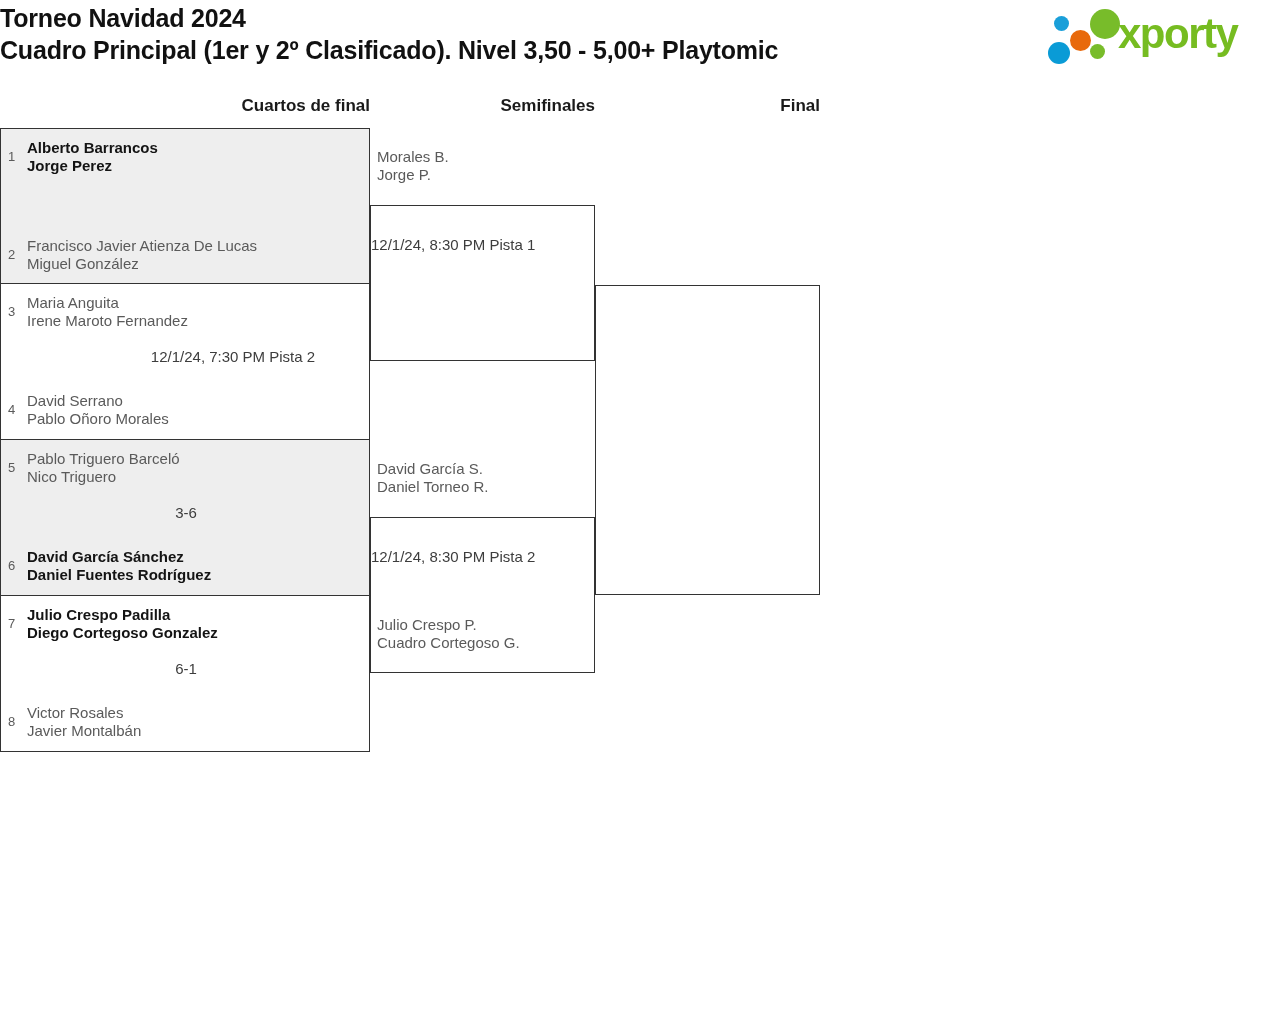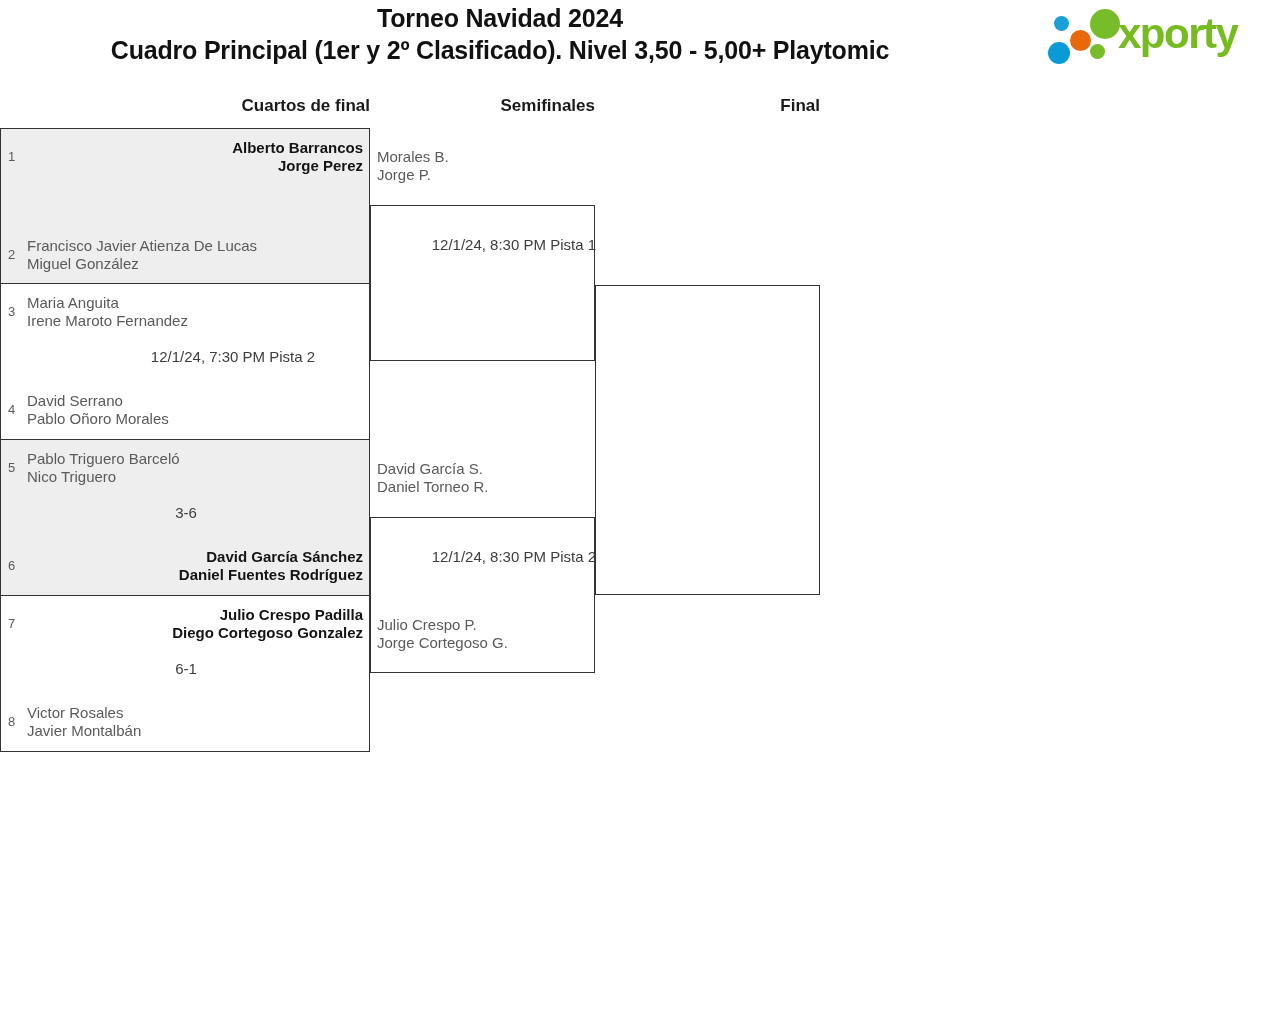--- a/index.html
+++ b/index.html
@@ -20,21 +20,20 @@
   
   #page-header {
     position: absolute;
     left: 0; top: 0;
     width: 1280px; height: 80px;
   }
   #title-block {
     position: absolute;
     left: 0; top: 2px;
     width: 1000px;
-    text-align: center;
   }
   .title-line {
     font-size: 25px;
     font-weight: bold;
     line-height: 32px;
     color: #111111;
     letter-spacing: -0.2px;
     white-space: nowrap;
   }
 
@@ -122,21 +121,20 @@
   }
   .player {
     font-size: 15px;
     line-height: 18px;
     color: #5a5a5a;
     white-space: nowrap;
   }
   .team.winner .player {
     color: #141414;
     font-weight: bold;
-    text-align: right;
   }
 
   .qf-result {
     position: absolute;
     left: 0;
     top: 64px;
     width: 370px;
     text-align: center;
     font-size: 15px;
     line-height: 18px;
@@ -154,21 +152,21 @@
     background: #ffffff;
   }
   #sf-box-1 { top: 205px; height: 156px; }
   #sf-box-2 { top: 517px; height: 156px; }
 
   .sf-label {
     position: absolute;
     left: 0;
     top: 30px;
     width: 225px;
-    text-align: right;
+    text-align: left;
     font-size: 15px;
     line-height: 18px;
     color: #3d3d3d;
     white-space: nowrap;
   }
 
   
   .sf-team {
     position: absolute;
     left: 377px;
@@ -288,18 +286,18 @@
     <div class="player">David García S.</div>
     <div class="player">Daniel Torneo R.</div>
   </div>
 
   <div class="sf-box" id="sf-box-2">
     <div class="sf-label">12/1/24, 8:30 PM Pista 2</div>
   </div>
 
   <div class="sf-team" id="sf2-team-bot">
     <div class="player">Julio Crespo P.</div>
-    <div class="player">Jorge Cortegoso G.</div>
+    <div class="player">Cuadro Cortegoso G.</div>
   </div>
 
   <div id="final-box"></div>
 
 </div>
 
 </body></html>

